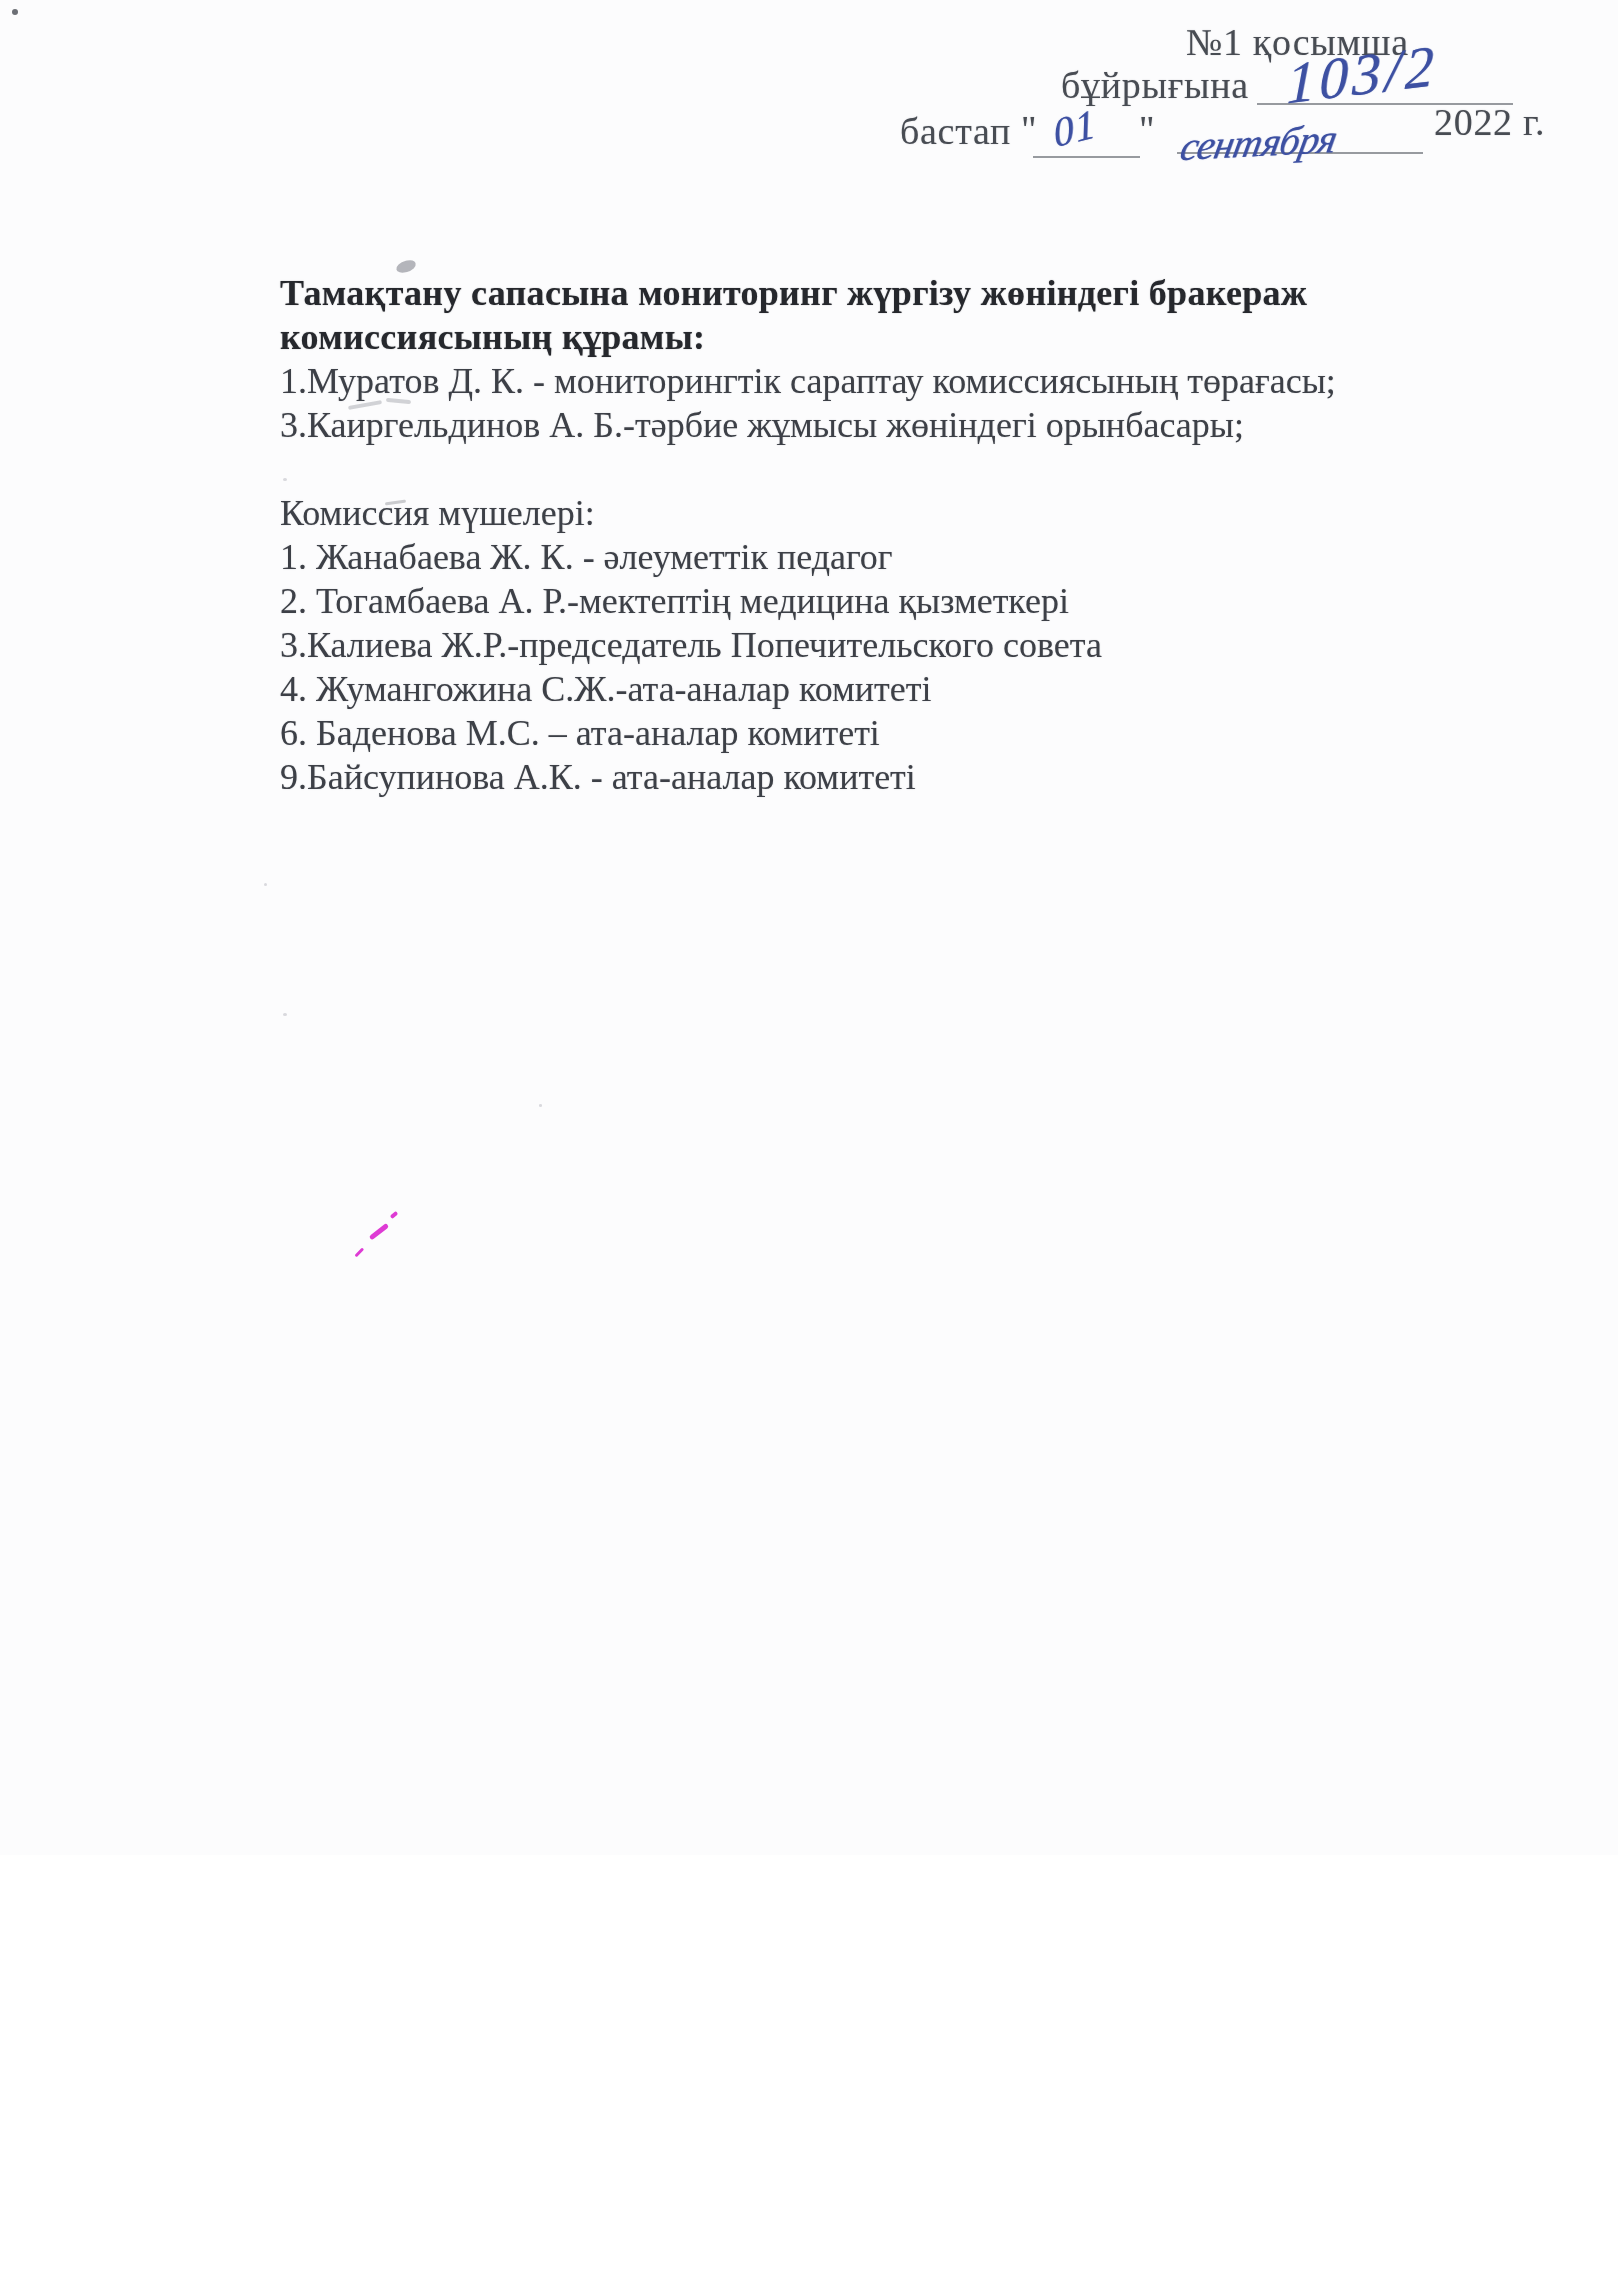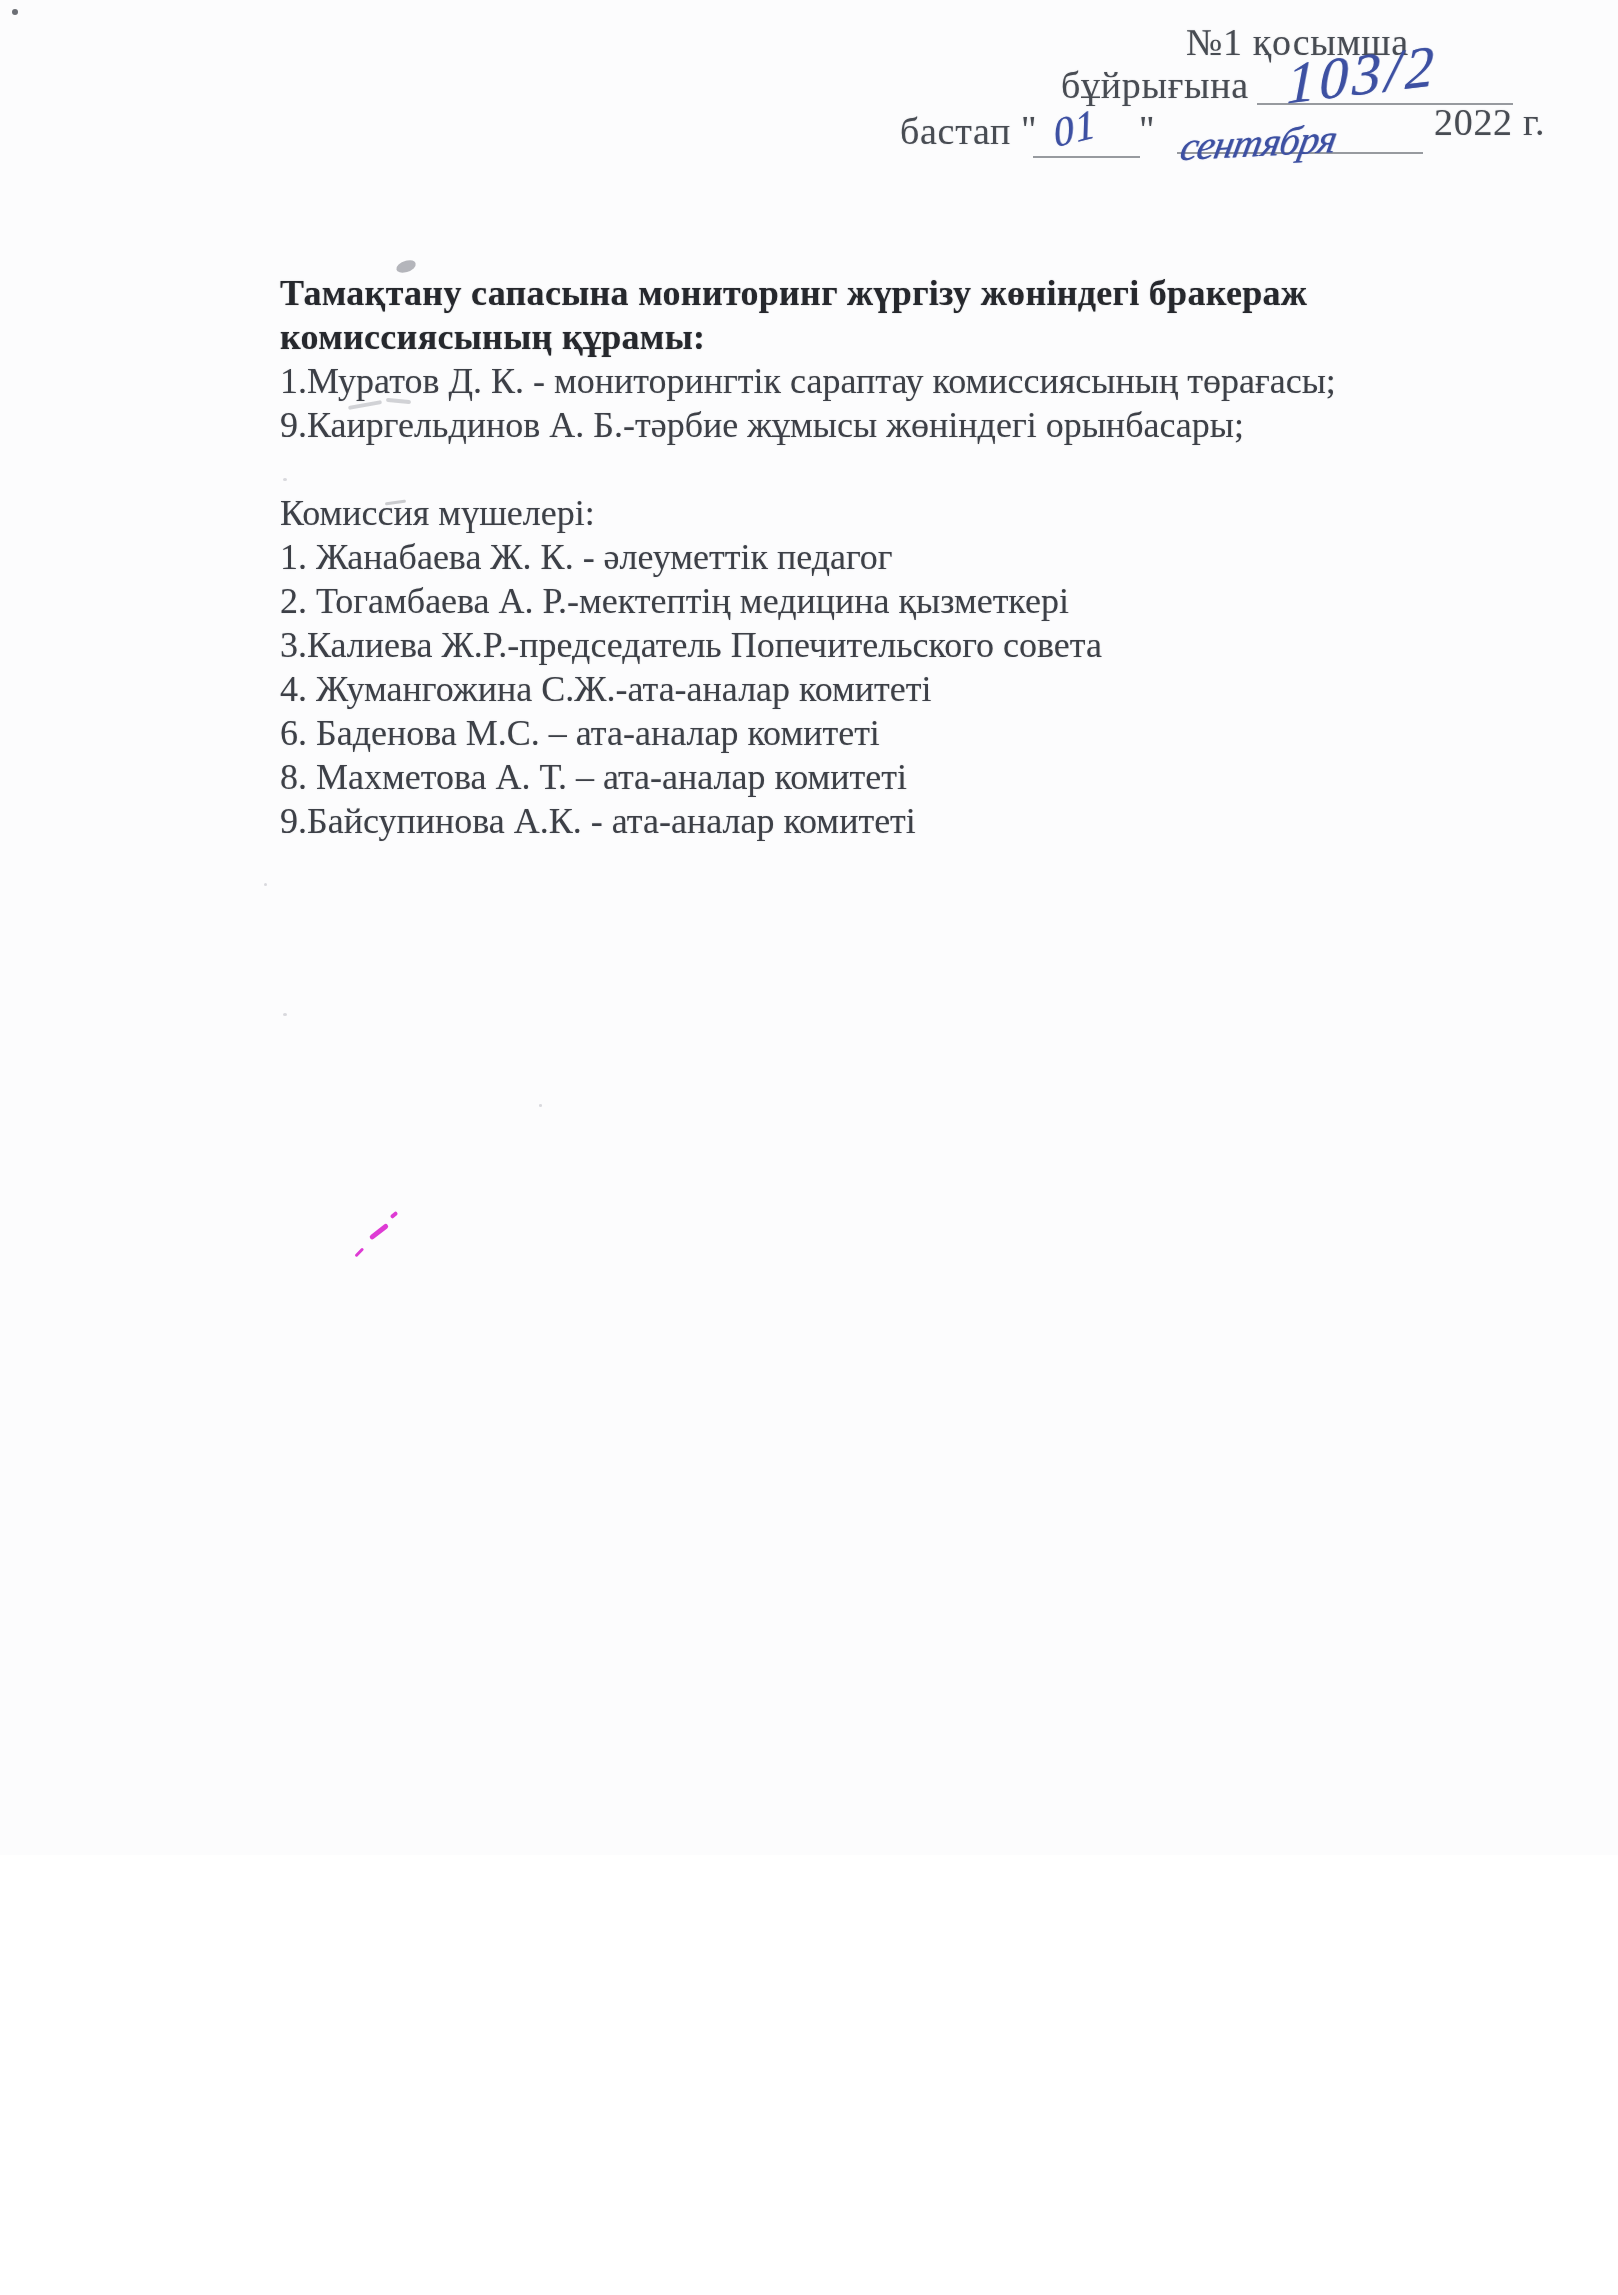--- a/index.html
+++ b/index.html
@@ -129,29 +129,28 @@
     <span class="print" style="left:1139px; top:107px;">"</span>
     <div class="rule" style="left:1177px; top:152px; width:246px;"></div>
     <span class="hw hw-month">сентября</span>
     <span class="print" style="left:1434px; top:100px;">2022 г.</span>
   </div>
 
   <div class="body-block">
     <p class="title-line">Тамақтану сапасына мониторинг жүргізу жөніндегі бракераж</p>
     <p class="title-line">комиссиясының құрамы:</p>
     <p>1.Муратов Д. К. - мониторингтік сараптау комиссиясының төрағасы;</p>
-    <p>9.Каиргельдинов А. Б.-тәрбие жұмысы жөніндегі орынбасары;</p>
+    <p>3.Каиргельдинов А. Б.-тәрбие жұмысы жөніндегі орынбасары;</p>
     <p class="blank-line"></p>
     <p>Комиссия мүшелері:</p>
     <p>1. Жанабаева Ж. К. - әлеуметтік педагог</p>
     <p>2. Тогамбаева А. Р.-мектептің медицина қызметкері</p>
     <p>3.Калиева Ж.Р.-председатель Попечительского совета</p>
     <p>4. Жумангожина С.Ж.-ата-аналар комитеті</p>
     <p>6. Баденова М.С. – ата-аналар комитеті</p>
-    <p>8. Махметова А. Т. – ата-аналар комитеті</p>
     <p>9.Байсупинова А.К. - ата-аналар комитеті</p>
   </div>
 
   <div class="artifact blob"></div>
   <div class="artifact scribble-a"></div>
   <div class="artifact scribble-b"></div>
   <div class="artifact dash-mark"></div>
   <div class="artifact pen pen-1"></div>
   <div class="artifact pen pen-2"></div>
   <div class="artifact pen pen-3"></div>

